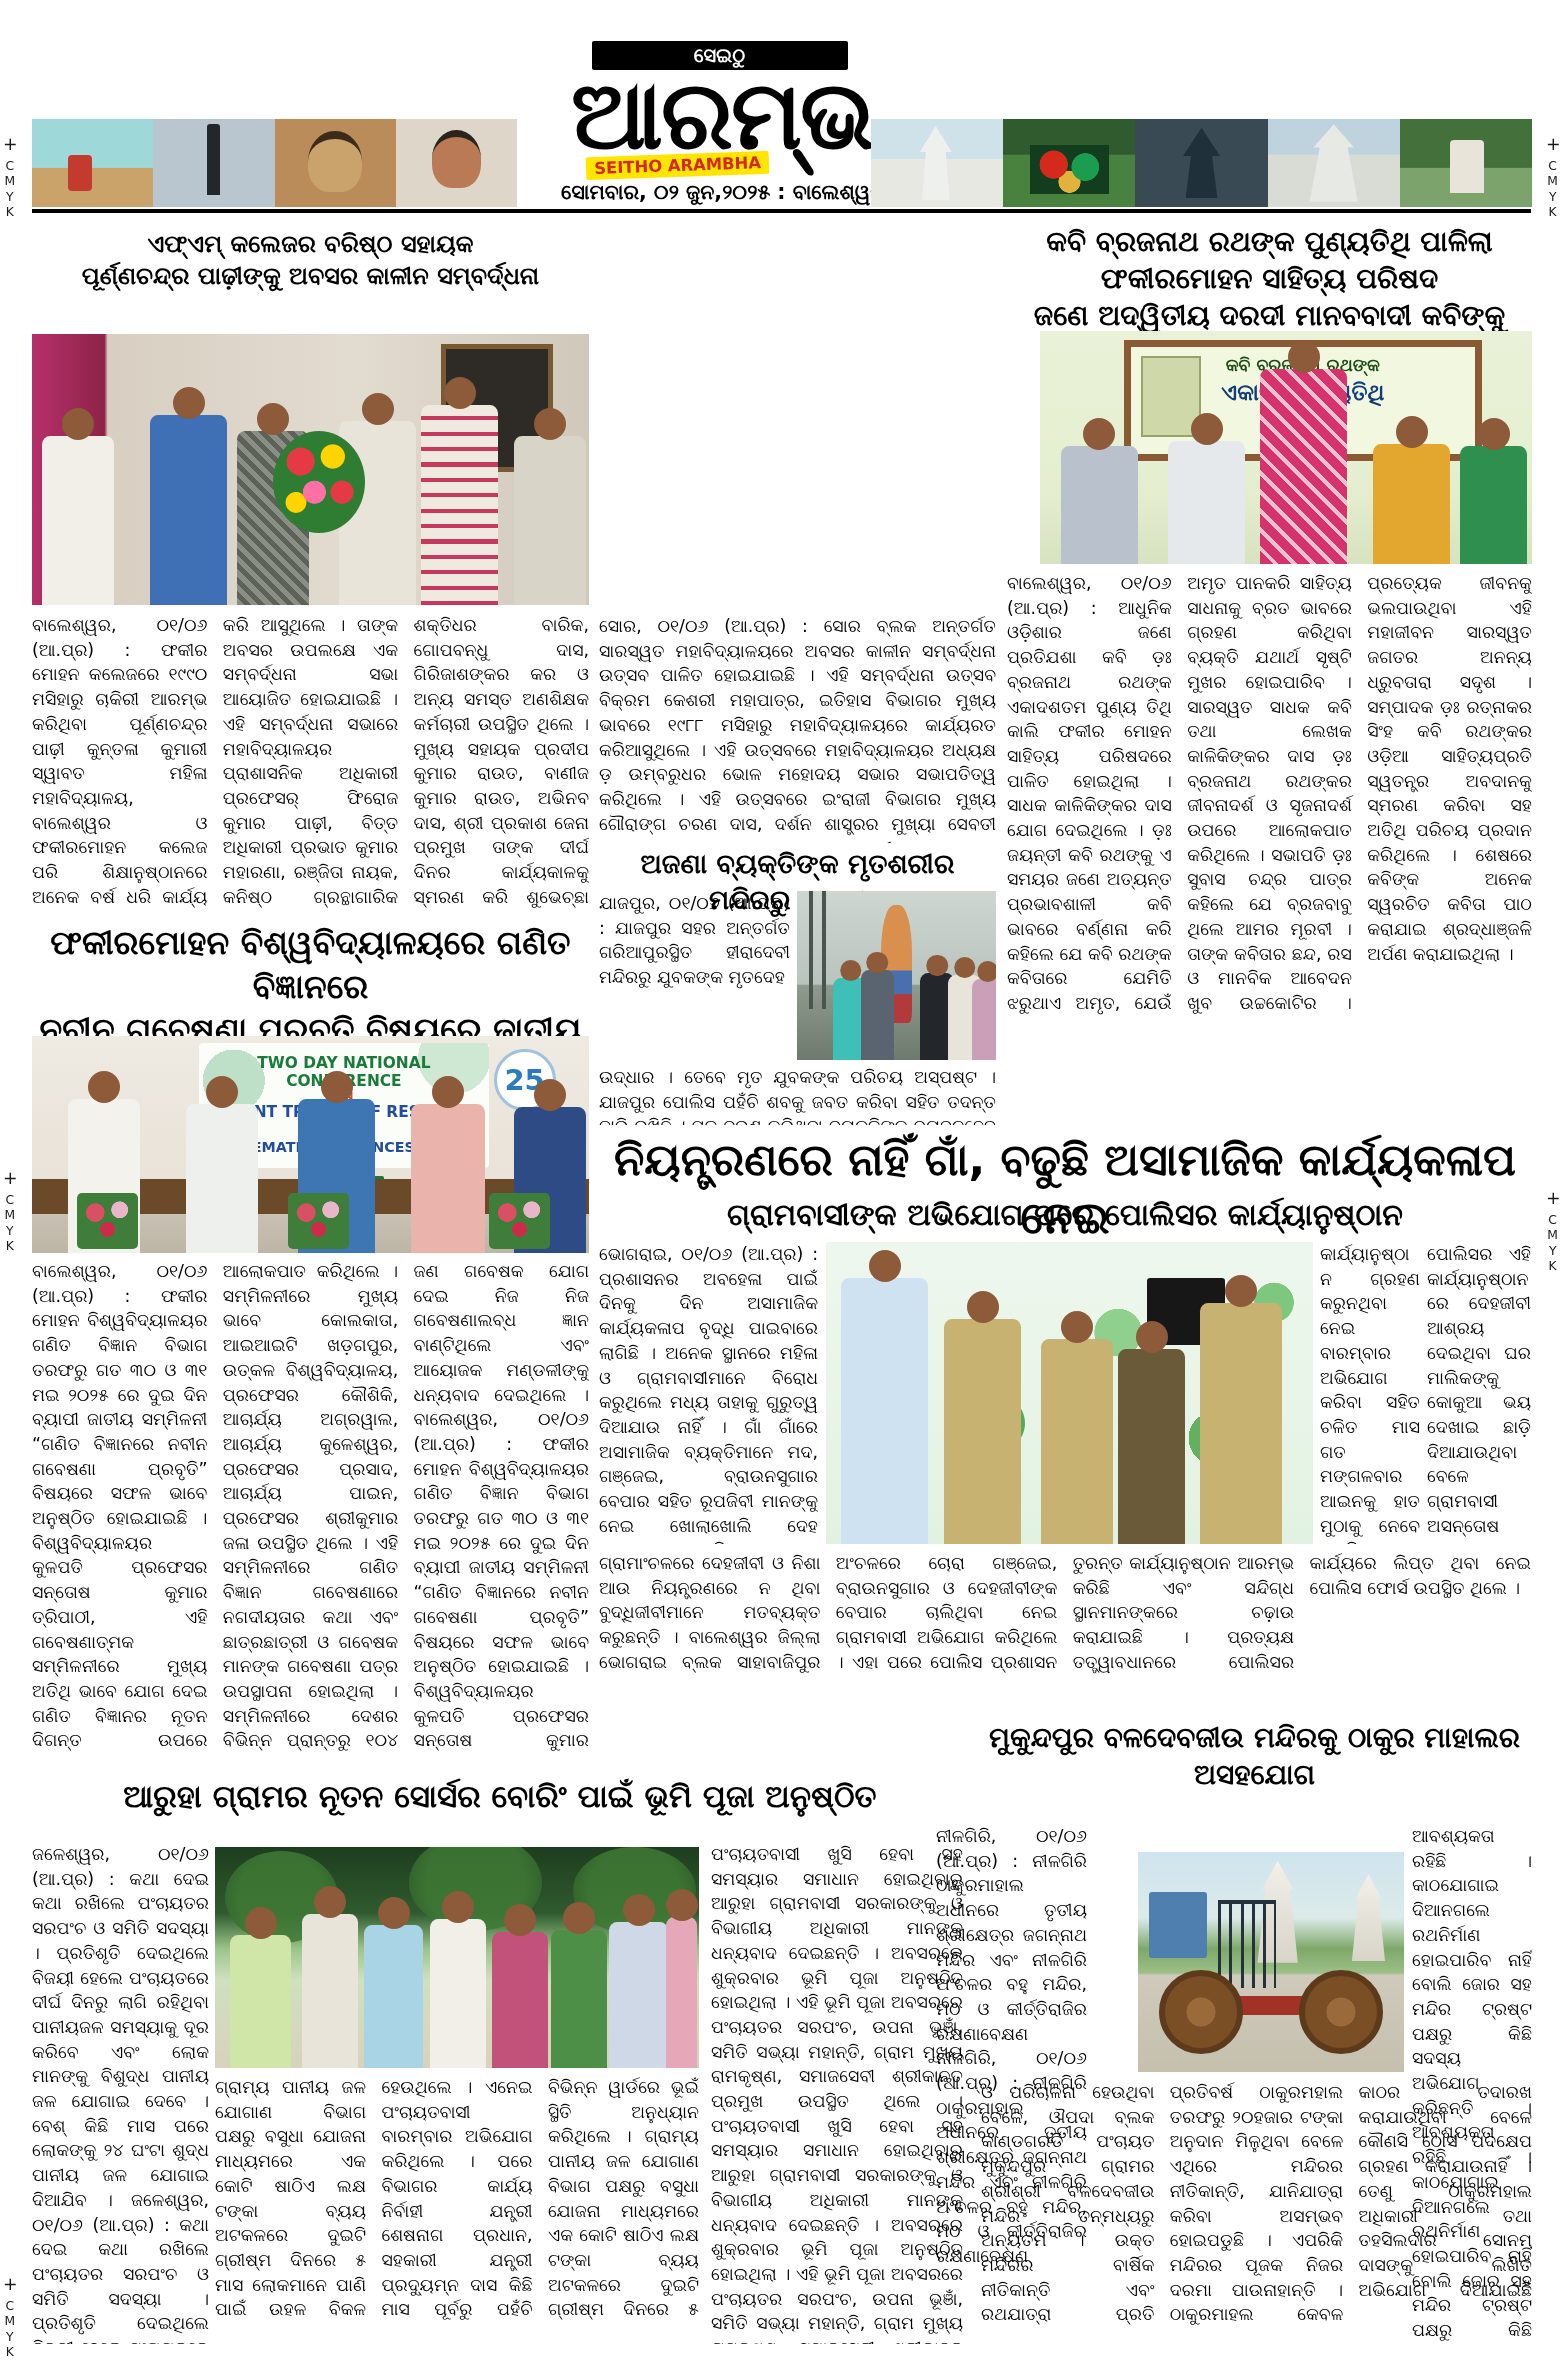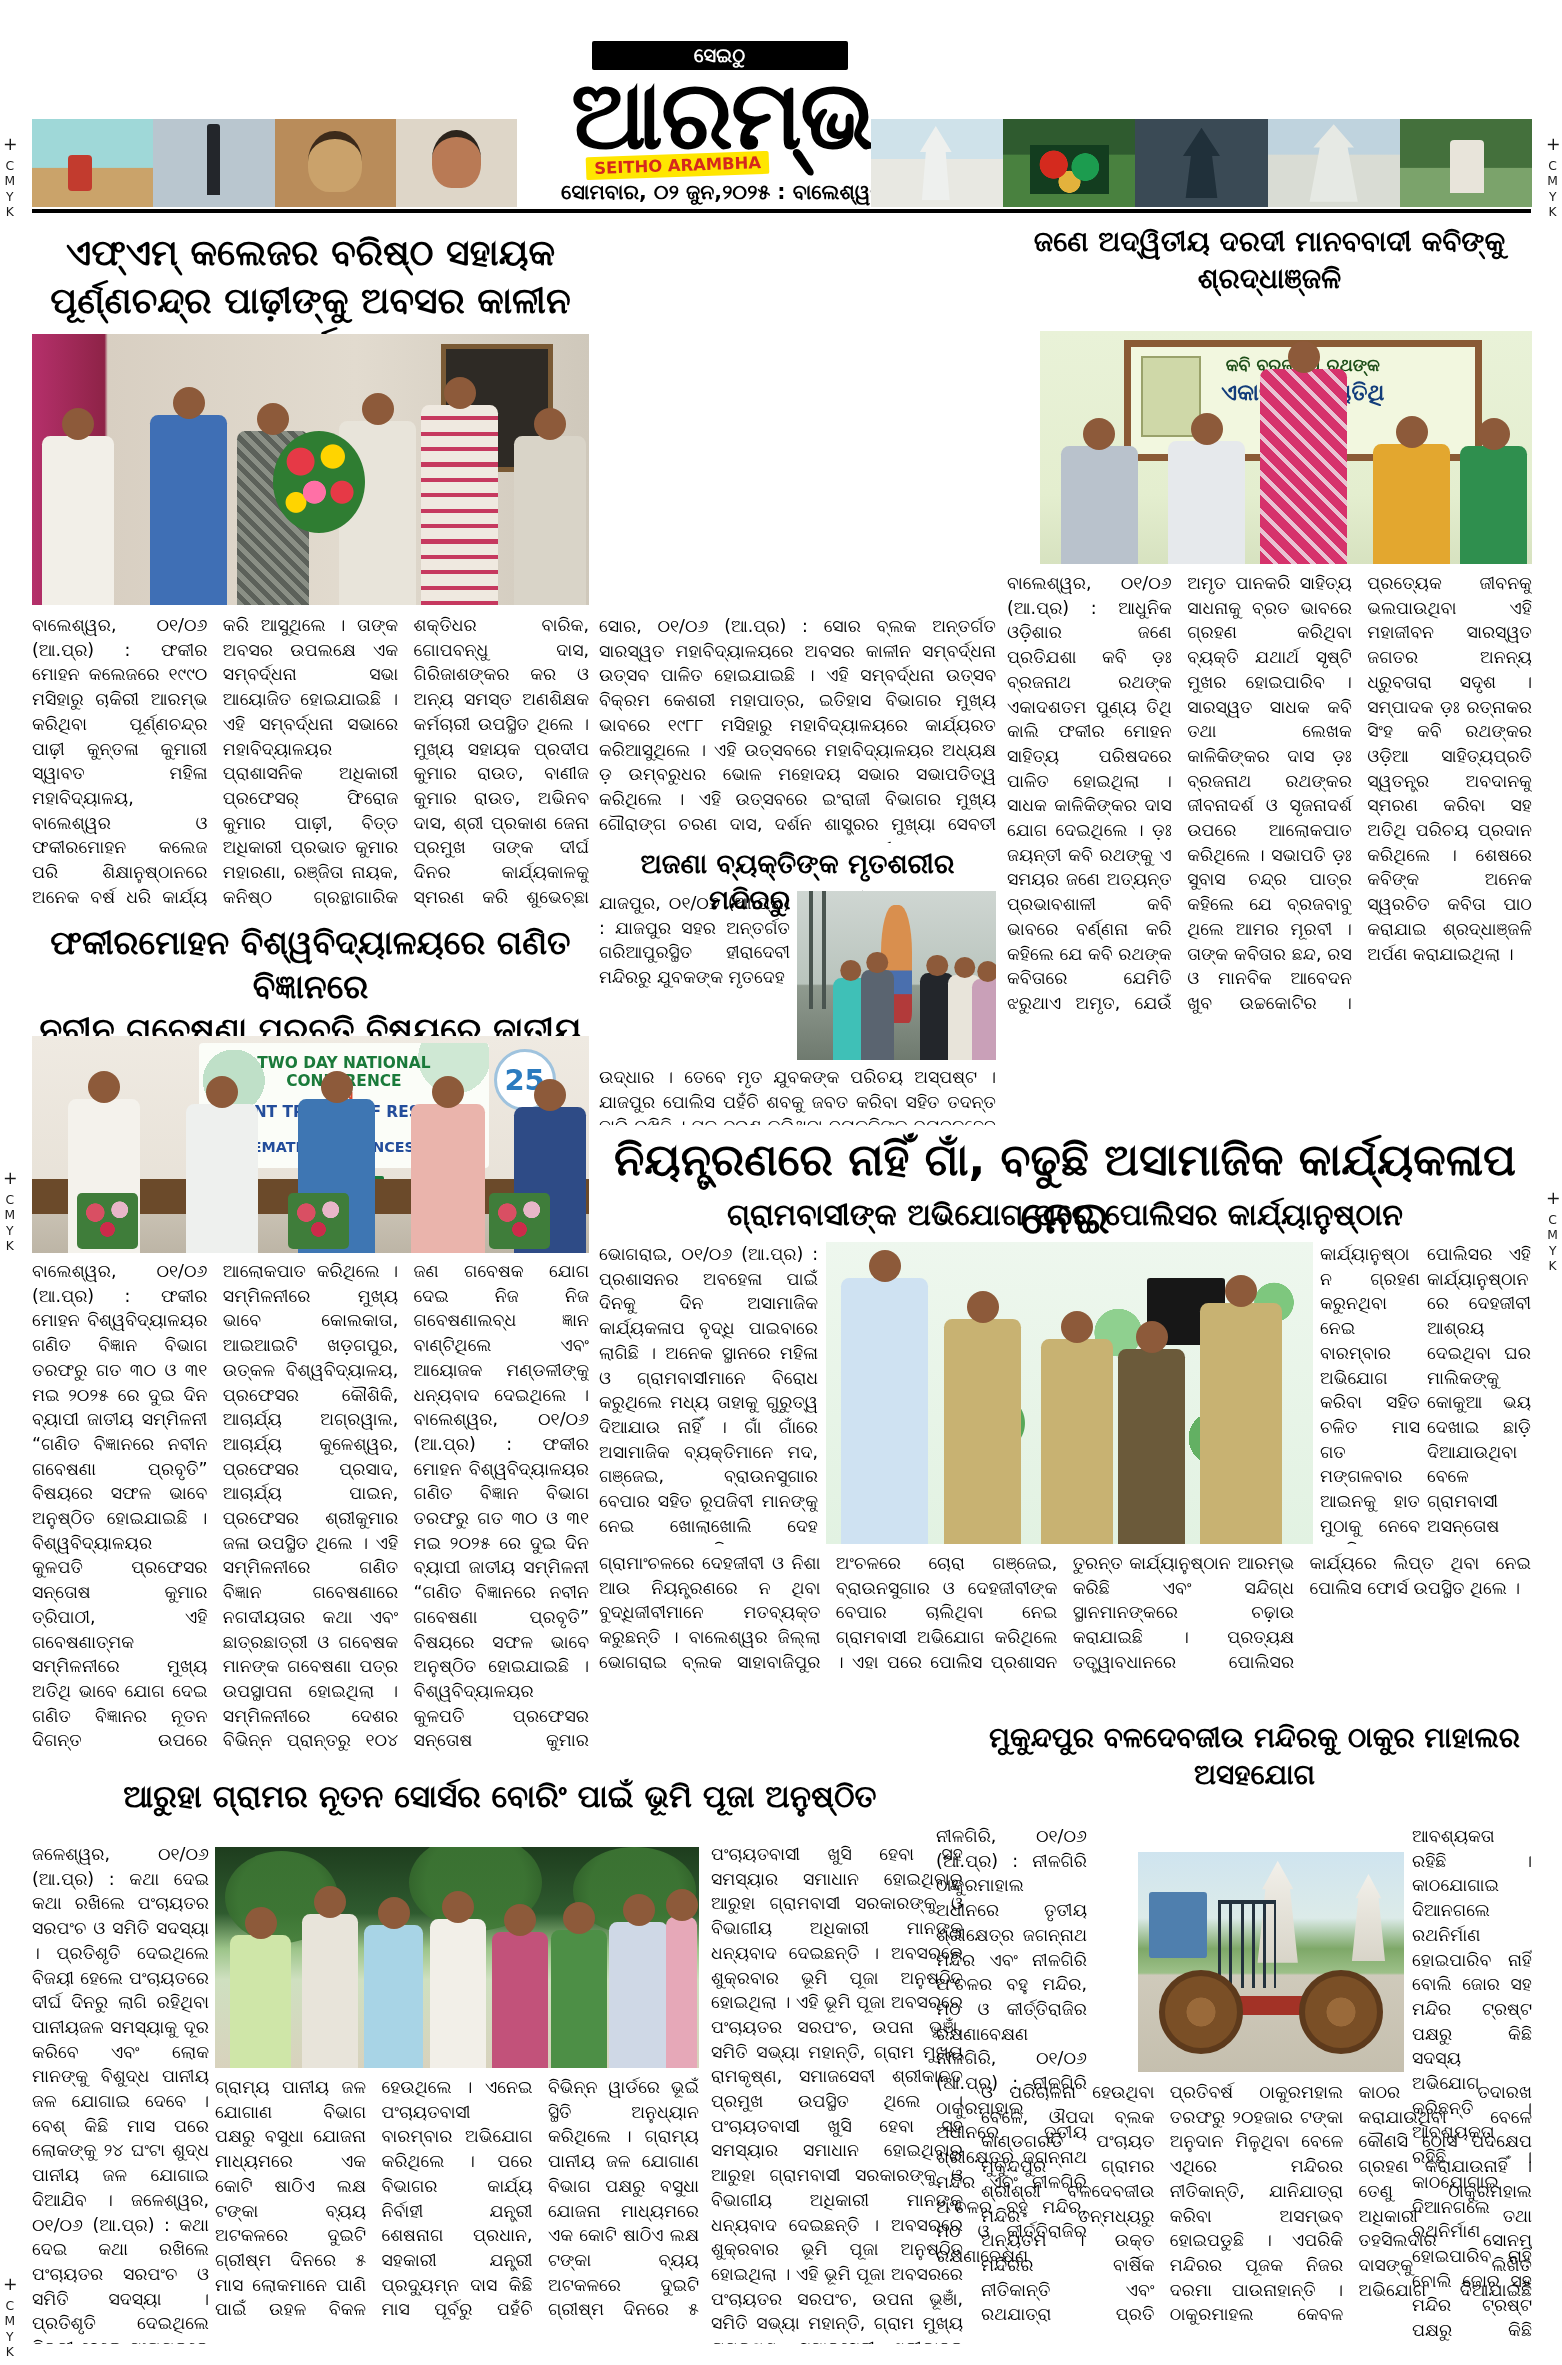--- a/index.html
+++ b/index.html
@@ -187,21 +187,21 @@
       </div>
     <div class="mcell c-t4">
         <i></i>
       </div>
     <div class="mcell c-t5">
         <i></i>
       </div>
   </div>
   <div class="mast-rule"></div>
 
-  <div class="headline" style="left:32px;top:229px;width:557px;font-size:36px;">
+  <div class="headline" style="left:32px;top:229px;width:557px;font-size:24px;">
     <div>ଏଫ୍‌ଏମ୍ କଲେଜର ବରିଷ୍ଠ ସହାୟକ</div>
     <div>ପୂର୍ଣ୍ଣଚନ୍ଦ୍ର ପାଢ଼ୀଙ୍କୁ ଅବସର କାଳୀନ ସମ୍ବର୍ଦ୍ଧନା</div>
   </div>
   <div class="photo ph-fm" style="left:32px;top:334px;width:557px;height:271px;">
     <div class="frame"></div>
     <div class="person" style="left:10.2px;width:72px;height:169px;background:#f2efe8;"></div>
     <div class="person" style="left:118px;width:77px;height:190px;background:#3f6fb5;"></div>
     <div class="person" style="left:205px;width:72px;height:174px;background:repeating-linear-gradient(45deg,#8a8f85 0 5.1px,#5c615a 5.1px 10.2px);"></div>
     <div class="person" style="left:307px;width:77px;height:184px;background:#e8e4da;"></div>
     <div class="person" style="left:389px;width:77px;height:200px;background:repeating-linear-gradient(180deg,#efe9e0 0 11.3px,#c6395f 11.3px 15.4px);"></div>
@@ -219,20 +219,21 @@
     <div class="lion"></div>
     <div class="person sm" style="left:18%;width:36px;height:82px;background:#3fc0b7;"></div>
     <div class="person sm" style="left:32%;width:33px;height:90px;background:#5a6470;"></div>
     <div class="person sm" style="left:62%;width:34px;height:87px;background:#23262b;"></div>
     <div class="person sm" style="left:76%;width:33px;height:85px;background:#e8e4da;"></div>
     <div class="person sm" style="left:88%;width:31px;height:81px;background:#c9a0b8;"></div>
   </div>
   <div class="body-text" style="left:599px;top:1065px;width:397px;height:60px;">ଉଦ୍ଧାର । ତେବେ ମୃତ ଯୁବକଙ୍କ ପରିଚୟ ଅସ୍ପଷ୍ଟ । ଯାଜପୁର ପୋଲିସ ପହଁଚି ଶବକୁ ଜବତ କରିବା ସହିତ ତଦନ୍ତ ଜାରି ରଖିଛି । ମୃତ ବରଣ କରିଥିବା ବ୍ୟକ୍ତିଙ୍କୁ ବ୍ୟବଚ୍ଛେଦ ପାଇଁ ଯାଜପୁର ସହରର ମୁଖ୍ୟ ଡାକ୍ତରଖାନାରେ ଟାଉନ ଥାନା ପକ୍ଷରୁ ନିଆଯାଇଛି ।</div>
 
   <div class="headline" style="left:1007px;top:224px;width:525px;font-size:28px;">
+    <div>କବି ବ୍ରଜନାଥ ରଥଙ୍କ ପୁଣ୍ୟତିଥି ପାଳିଲା ଫକୀରମୋହନ ସାହିତ୍ୟ ପରିଷଦ</div>
     <div>ଜଣେ ଅଦ୍ୱିତୀୟ ଦରଦୀ ମାନବବାଦୀ କବିଙ୍କୁ ଶ୍ରଦ୍ଧାଞ୍ଜଳି</div>
   </div>
   <div class="photo ph-kabi" style="left:1040px;top:331px;width:492px;height:233px;">
     <div class="banner">
       <div class="portrait"></div>
       <div class="b1">କବି ବ୍ରଜନାଥ ରଥଙ୍କ</div>
       <div class="b2">ଏକାଦଶ ପୁଣ୍ୟତିଥି</div>
     </div>
     <div class="person" style="left:20.5px;width:77px;height:118px;background:#b9c2cc;"></div>
     <div class="person" style="left:128px;width:77px;height:123px;background:#e6e9ec;"></div>

